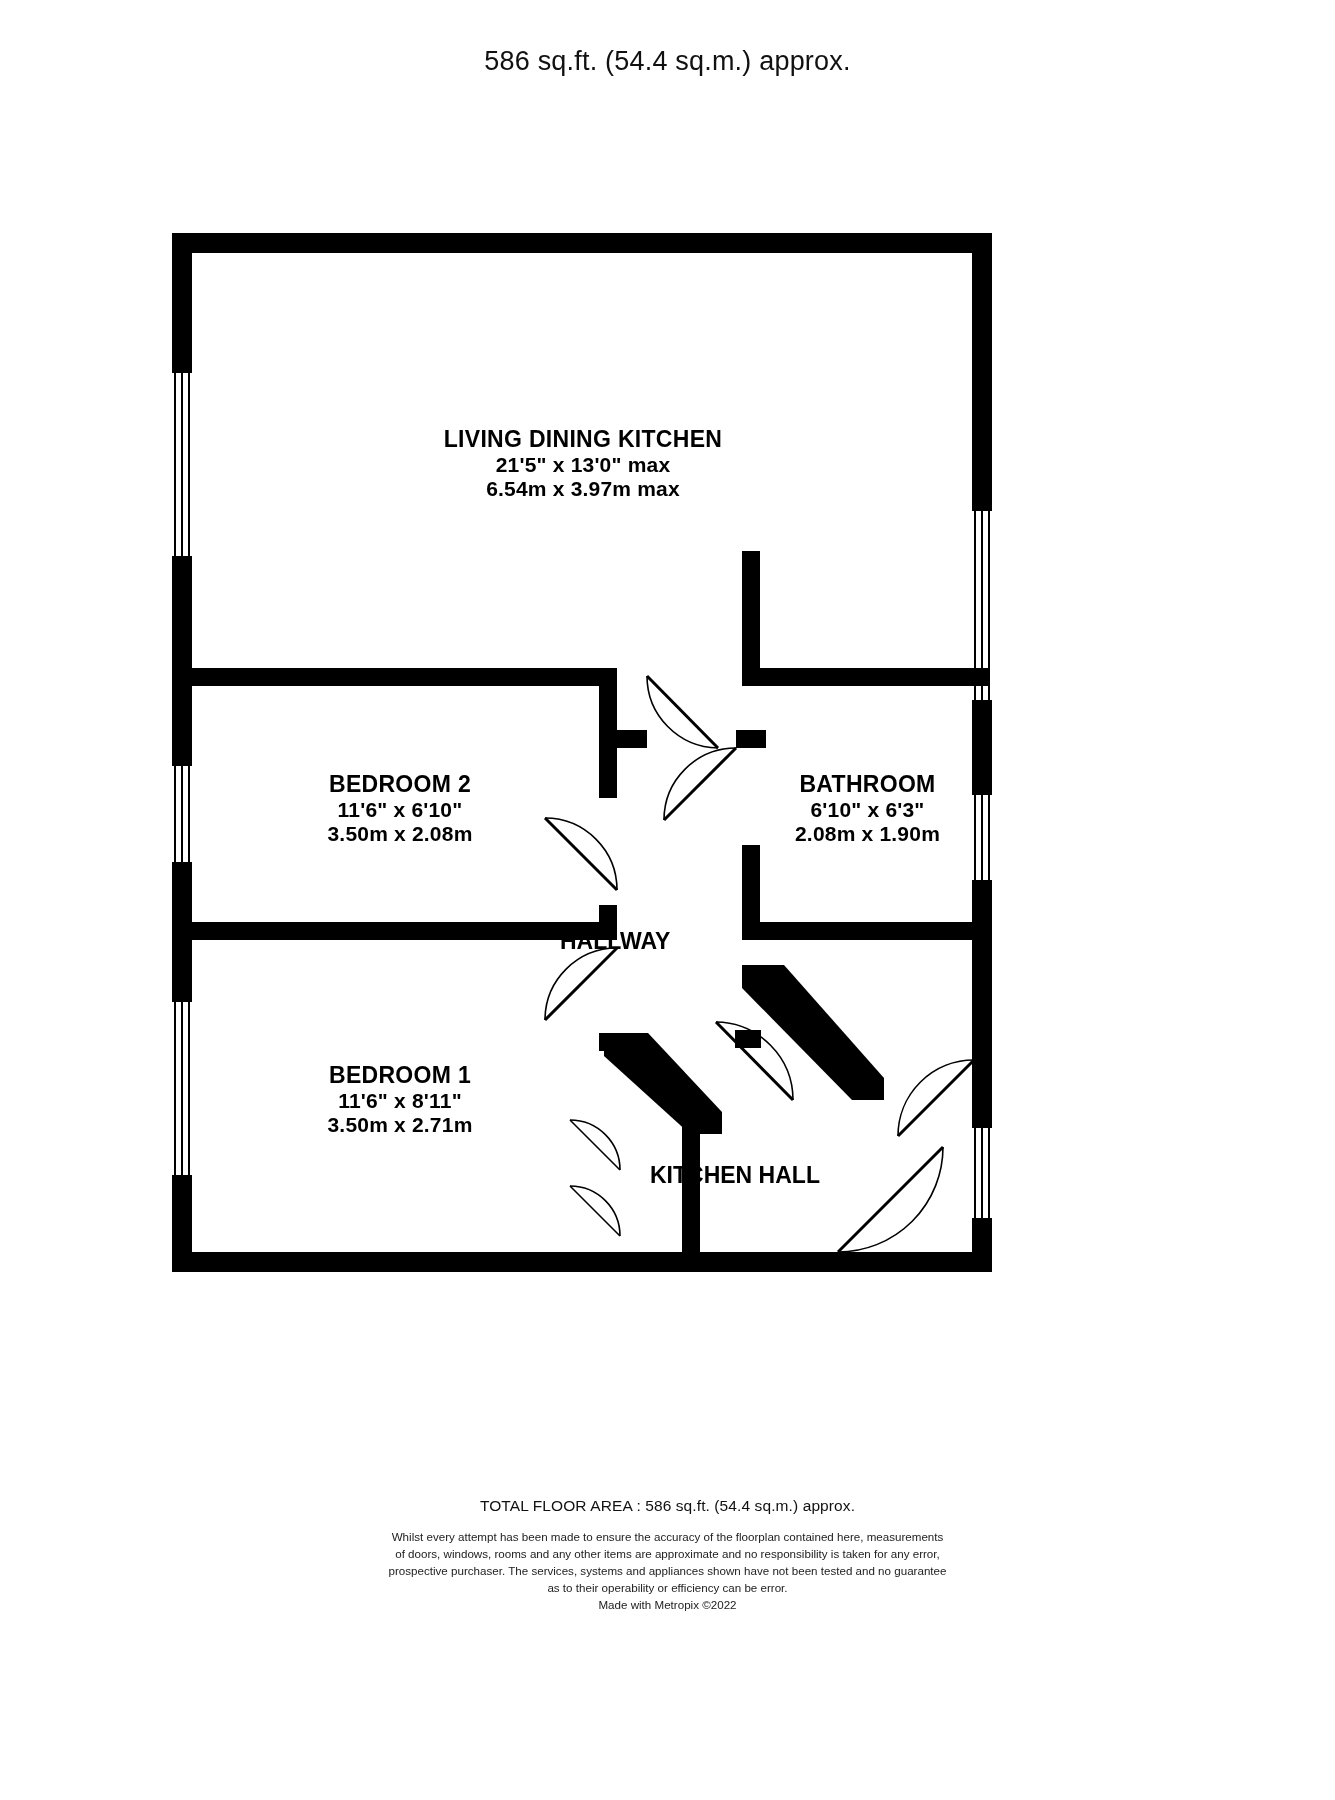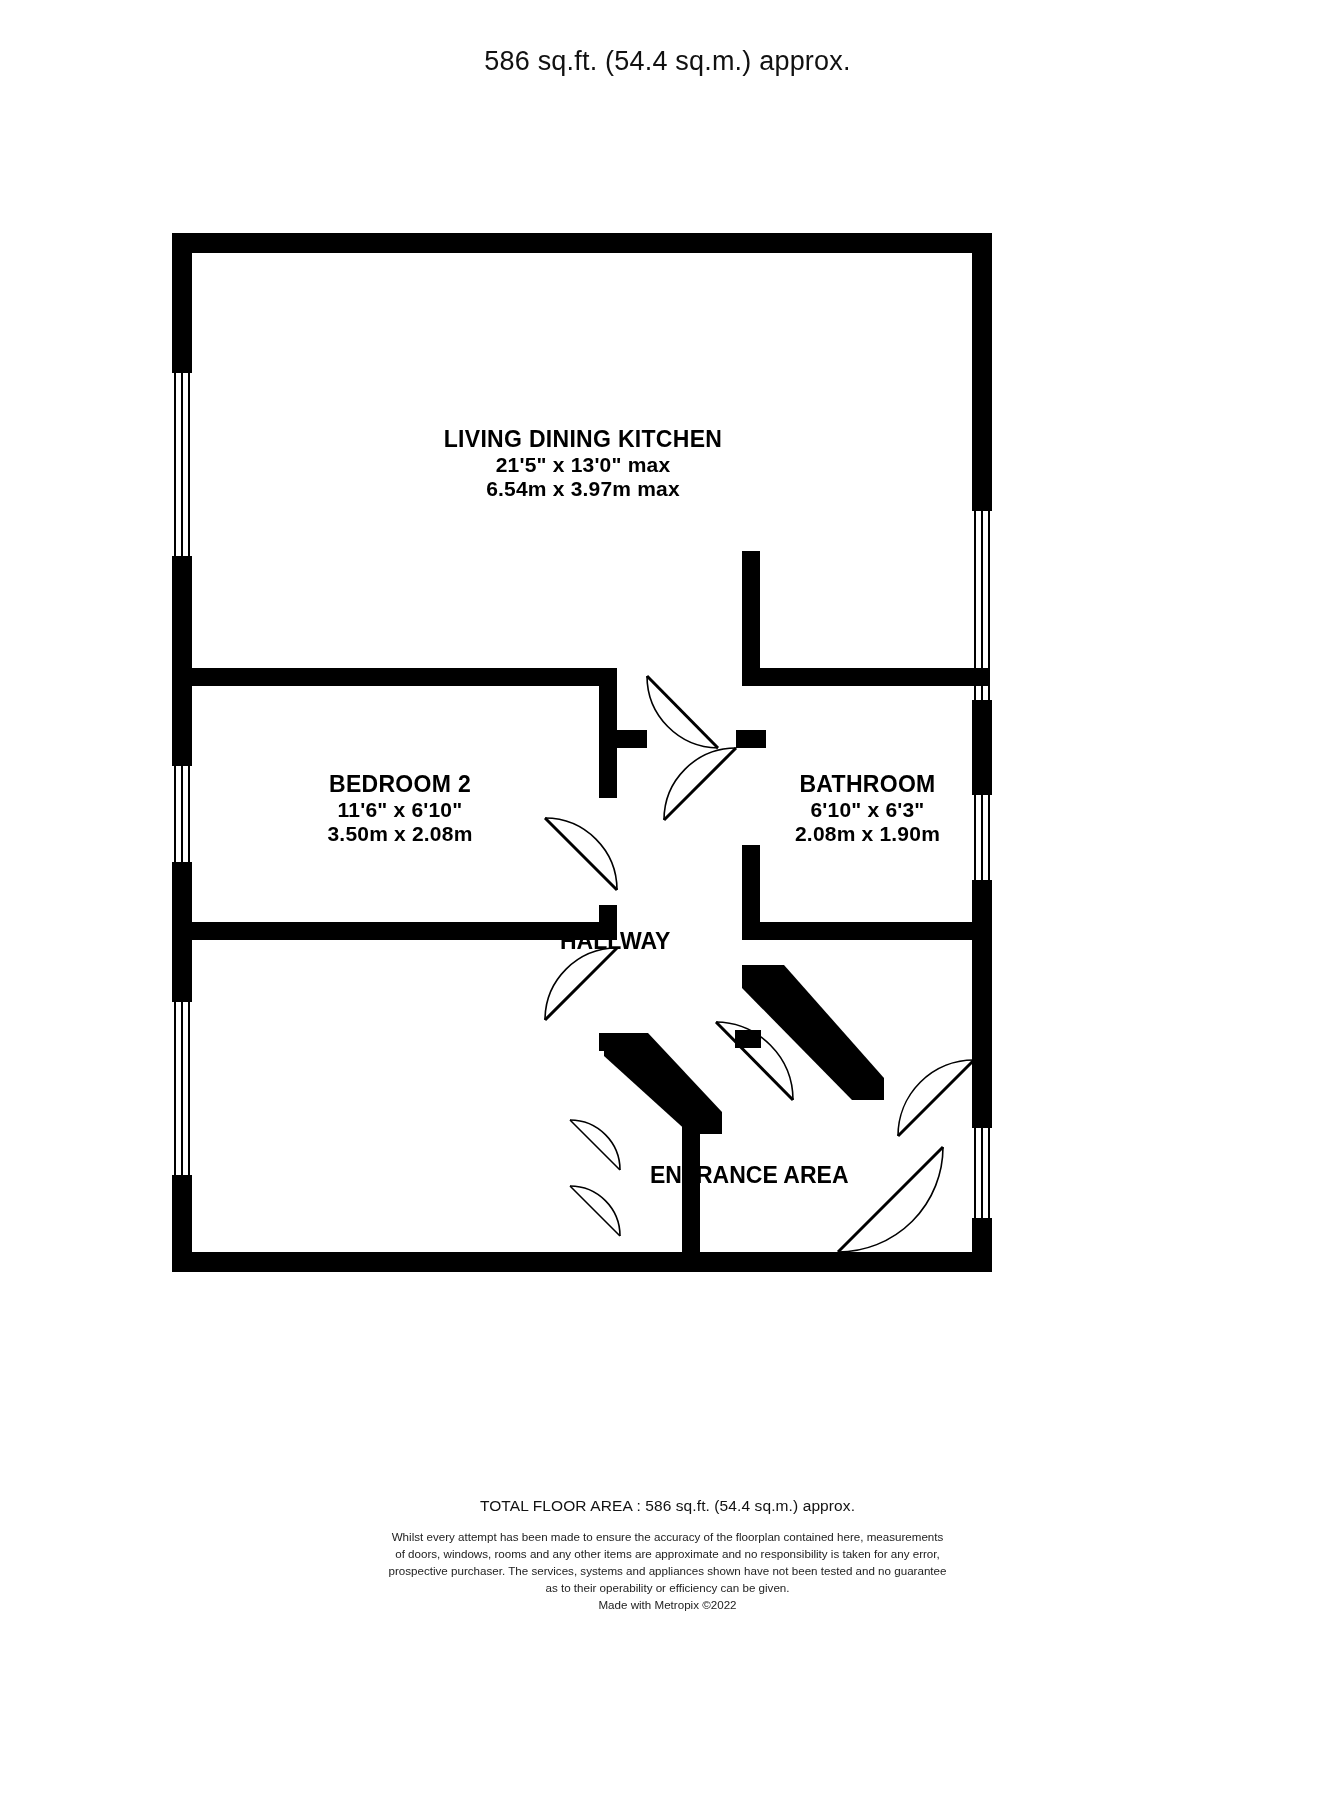--- a/index.html
+++ b/index.html
@@ -255,28 +255,33 @@
     <span class="rl-dim">11'6"  x 6'10"</span>
     <span class="rl-dim">3.50m  x 2.08m</span>
   </div>
 
   <div class="room-label" id="label-bathroom">
     <span class="rl-name">BATHROOM</span>
     <span class="rl-dim">6'10"  x 6'3"</span>
     <span class="rl-dim">2.08m  x 1.90m</span>
   </div>
 
+  <div class="room-label" id="label-bedroom1">
+    <span class="rl-name">BEDROOM 1</span>
+    <span class="rl-dim">11'6"  x 8'11"</span>
+    <span class="rl-dim">3.50m  x 2.71m</span>
+  </div>
 
   <div class="room-label-simple" id="label-hallway">HALLWAY</div>
-  <div class="room-label-simple" id="label-entrance-hall">ENTRANCE AREA</div>
+  <div class="room-label-simple" id="label-entrance-hall">KITCHEN HALL</div>
 
   <div id="footer-area">
     <div id="footer-total">TOTAL FLOOR AREA : 586 sq.ft. (54.4 sq.m.) approx.</div>
     <div id="footer-disclaimer">
       <span class="d-line">Whilst every attempt has been made to ensure the accuracy of the floorplan contained here, measurements</span>
       <span class="d-line">of doors, windows, rooms and any other items are approximate and no responsibility is taken for any error,</span>
       <span class="d-line">prospective purchaser. The services, systems and appliances shown have not been tested and no guarantee</span>
-      <span class="d-line">as to their operability or efficiency can be given.</span>
+      <span class="d-line">as to their operability or efficiency can be error.</span>
       <span class="d-line" id="footer-made">Made with Metropix ©2022</span>
     </div>
   </div>
 
 </div>
 
 </body></html>

